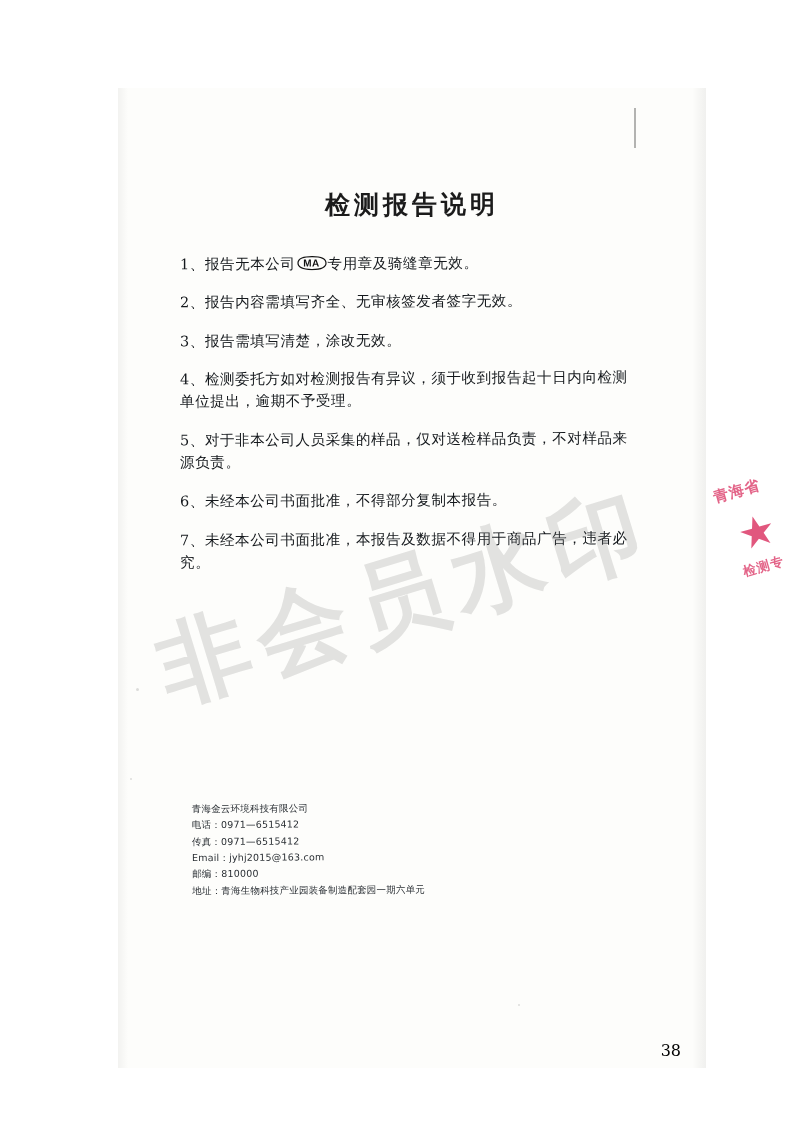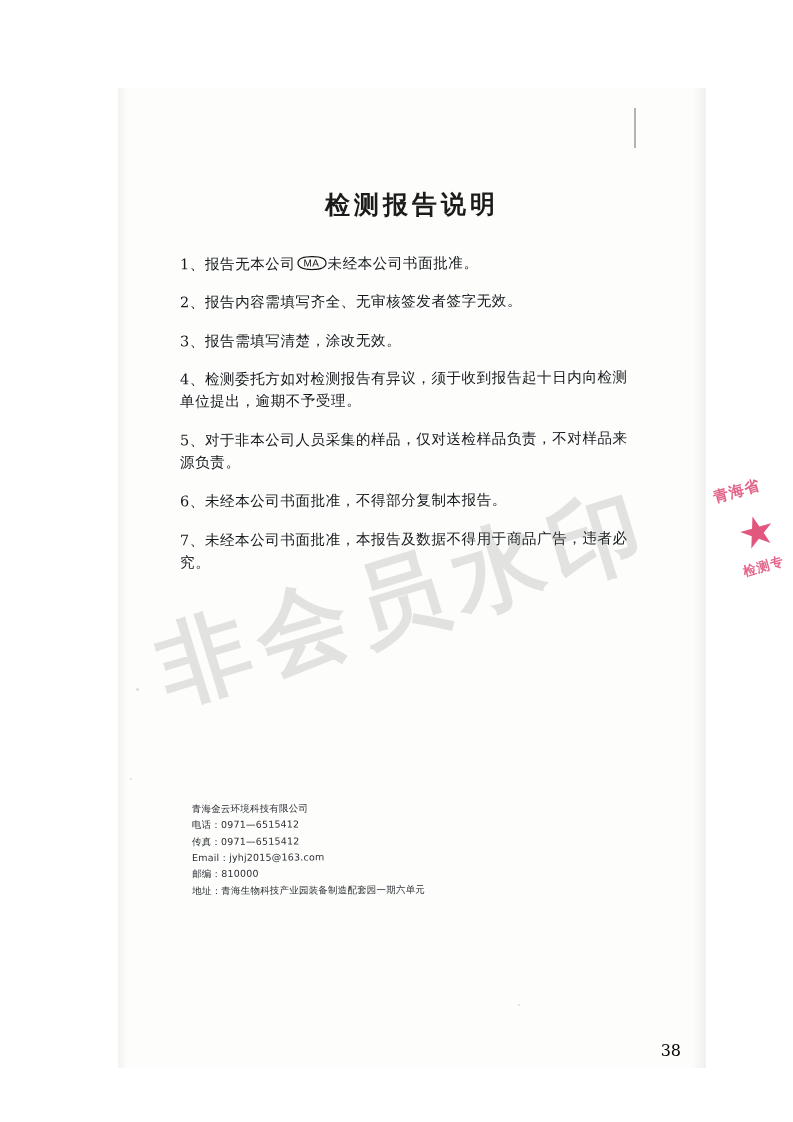--- a/index.html
+++ b/index.html
@@ -96,21 +96,21 @@
     height: 15px;
   }
   .ma-mark .ma-text {
     position: absolute;
     left: 0; top: 0;
     width: 30px;
     height: 15px;
     line-height: 15px;
     text-align: center;
     font-family: "Liberation Sans", sans-serif;
-    font-weight: normal;
+    font-weight: bold;
     font-size: 10px;
     color: #111;
   }
 
   
   #footer-contact {
     position: absolute;
     left: 74px;
     top: 712px;
     width: 360px;
@@ -211,21 +211,21 @@
 
   <div id="scan-streak"></div>
 
   <div id="doc-title">检测报告说明</div>
 
   <div id="clauses">
 
     <div class="clause">
       <span>1、报告无本公司</span><span class="ma-mark"><svg class="ma-shape" viewBox="0 0 30 15" xmlns="http://www.w3.org/2000/svg">
             <path d="M1 7.5 C1 2.5 7 1 15 1 C23 1 29 2.5 29 7.5 C29 12.5 23 14 15 14 C7 14 1 12.5 1 7.5 Z" fill="none" stroke="#111" stroke-width="1.2"></path>
-          </svg><span class="ma-text">MA</span></span><span>未经本公司书面批准。</span>
+          </svg><span class="ma-text">MA</span></span><span>专用章及骑缝章无效。</span>
     </div>
 
     <div class="clause">
       <span>2、报告内容需填写齐全、无审核签发者签字无效。</span>
     </div>
 
     <div class="clause">
       <span>3、报告需填写清楚，涂改无效。</span>
     </div>
 

